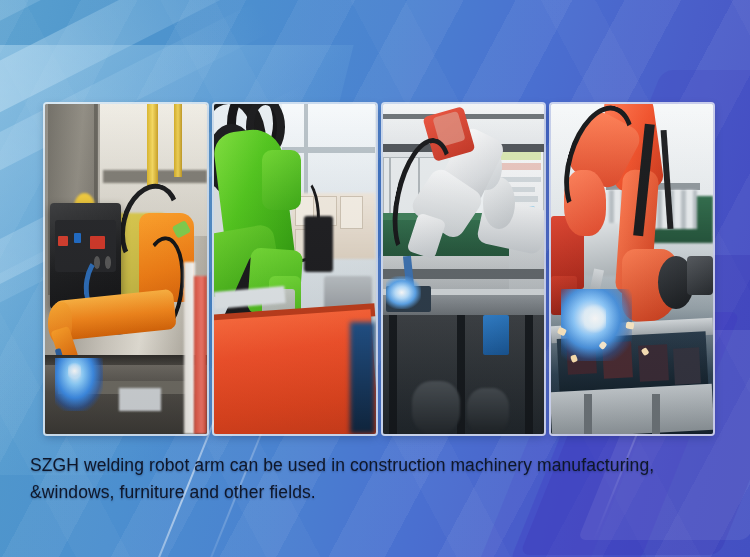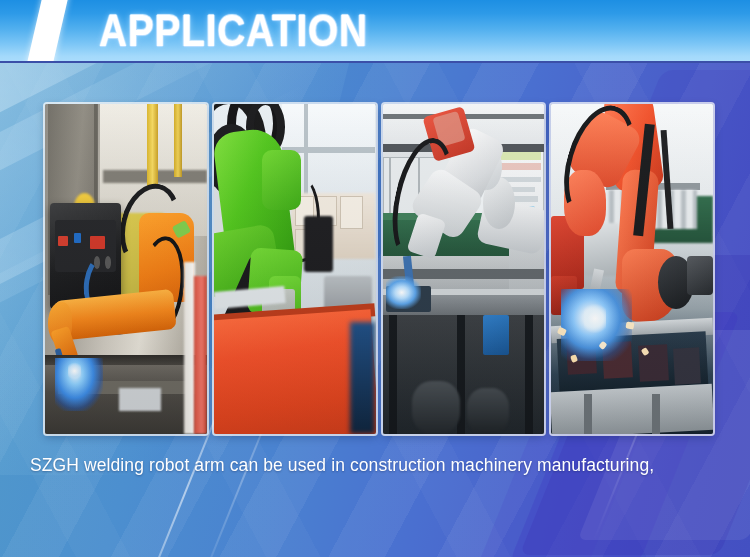--- a/index.html
+++ b/index.html
@@ -306,21 +306,21 @@
     content:""; position:absolute; inset:0;
     background:linear-gradient(180deg, rgba(255,255,255,.04), rgba(0,0,0,.07));
     pointer-events:none;
   }
 
   
   .caption {
     position:absolute;
     left:30px; top:452px;
     width:690px;
-    color:#ffffff;
+    color:#0f172a;
     font-family:"Liberation Sans", sans-serif;
     font-size:17.5px;
     line-height:27px;
     text-align:justify;
     letter-spacing:.1px;
     text-shadow:0 1px 2px rgba(10,25,70,.35);
   }
   .caption .last { text-align:left; }
 </style>
 </head>
@@ -339,24 +339,20 @@
   <div class="bg-tl-stripe bg-s5"></div>
   <div class="bg-rblock rb3"></div>
   <div class="bg-rblock rb1"></div>
   <div class="bg-rblock rb2"></div>
   <div class="bg-rblock rb4"></div>
   <div class="bg-rlight"></div>
   <div class="hairline hl1"></div>
   <div class="hairline hl2"></div>
   <div class="hairline hl3"></div>
 
-  <div class="header">
-    <div class="header-slash"></div>
-    <div class="header-title">APPLICATION</div>
-  </div>
 
   <div class="gallery">
 
     <div class="photo">
       <div class="scene">
         <div class="sh p1-wall"></div>
         <div class="sh p1-panel"></div>
         <div class="sh p1-col"></div>
         <div class="sh p1-colseam"></div>
         <div class="sh p1-shelf blur1"></div>
@@ -507,15 +503,16 @@
         <div class="sh p4-spark3"></div>
         <div class="sh p4-spark4"></div>
         <div class="sh p4-spark5"></div>
       </div>
     </div>
 
   </div>
 
   <div class="caption">
     <div>SZGH welding robot arm can be used in construction machinery manufacturing,</div>
+    <div class="last">&amp;windows, furniture and other fields.</div>
   </div>
 
 </div>
 
 </body></html>

